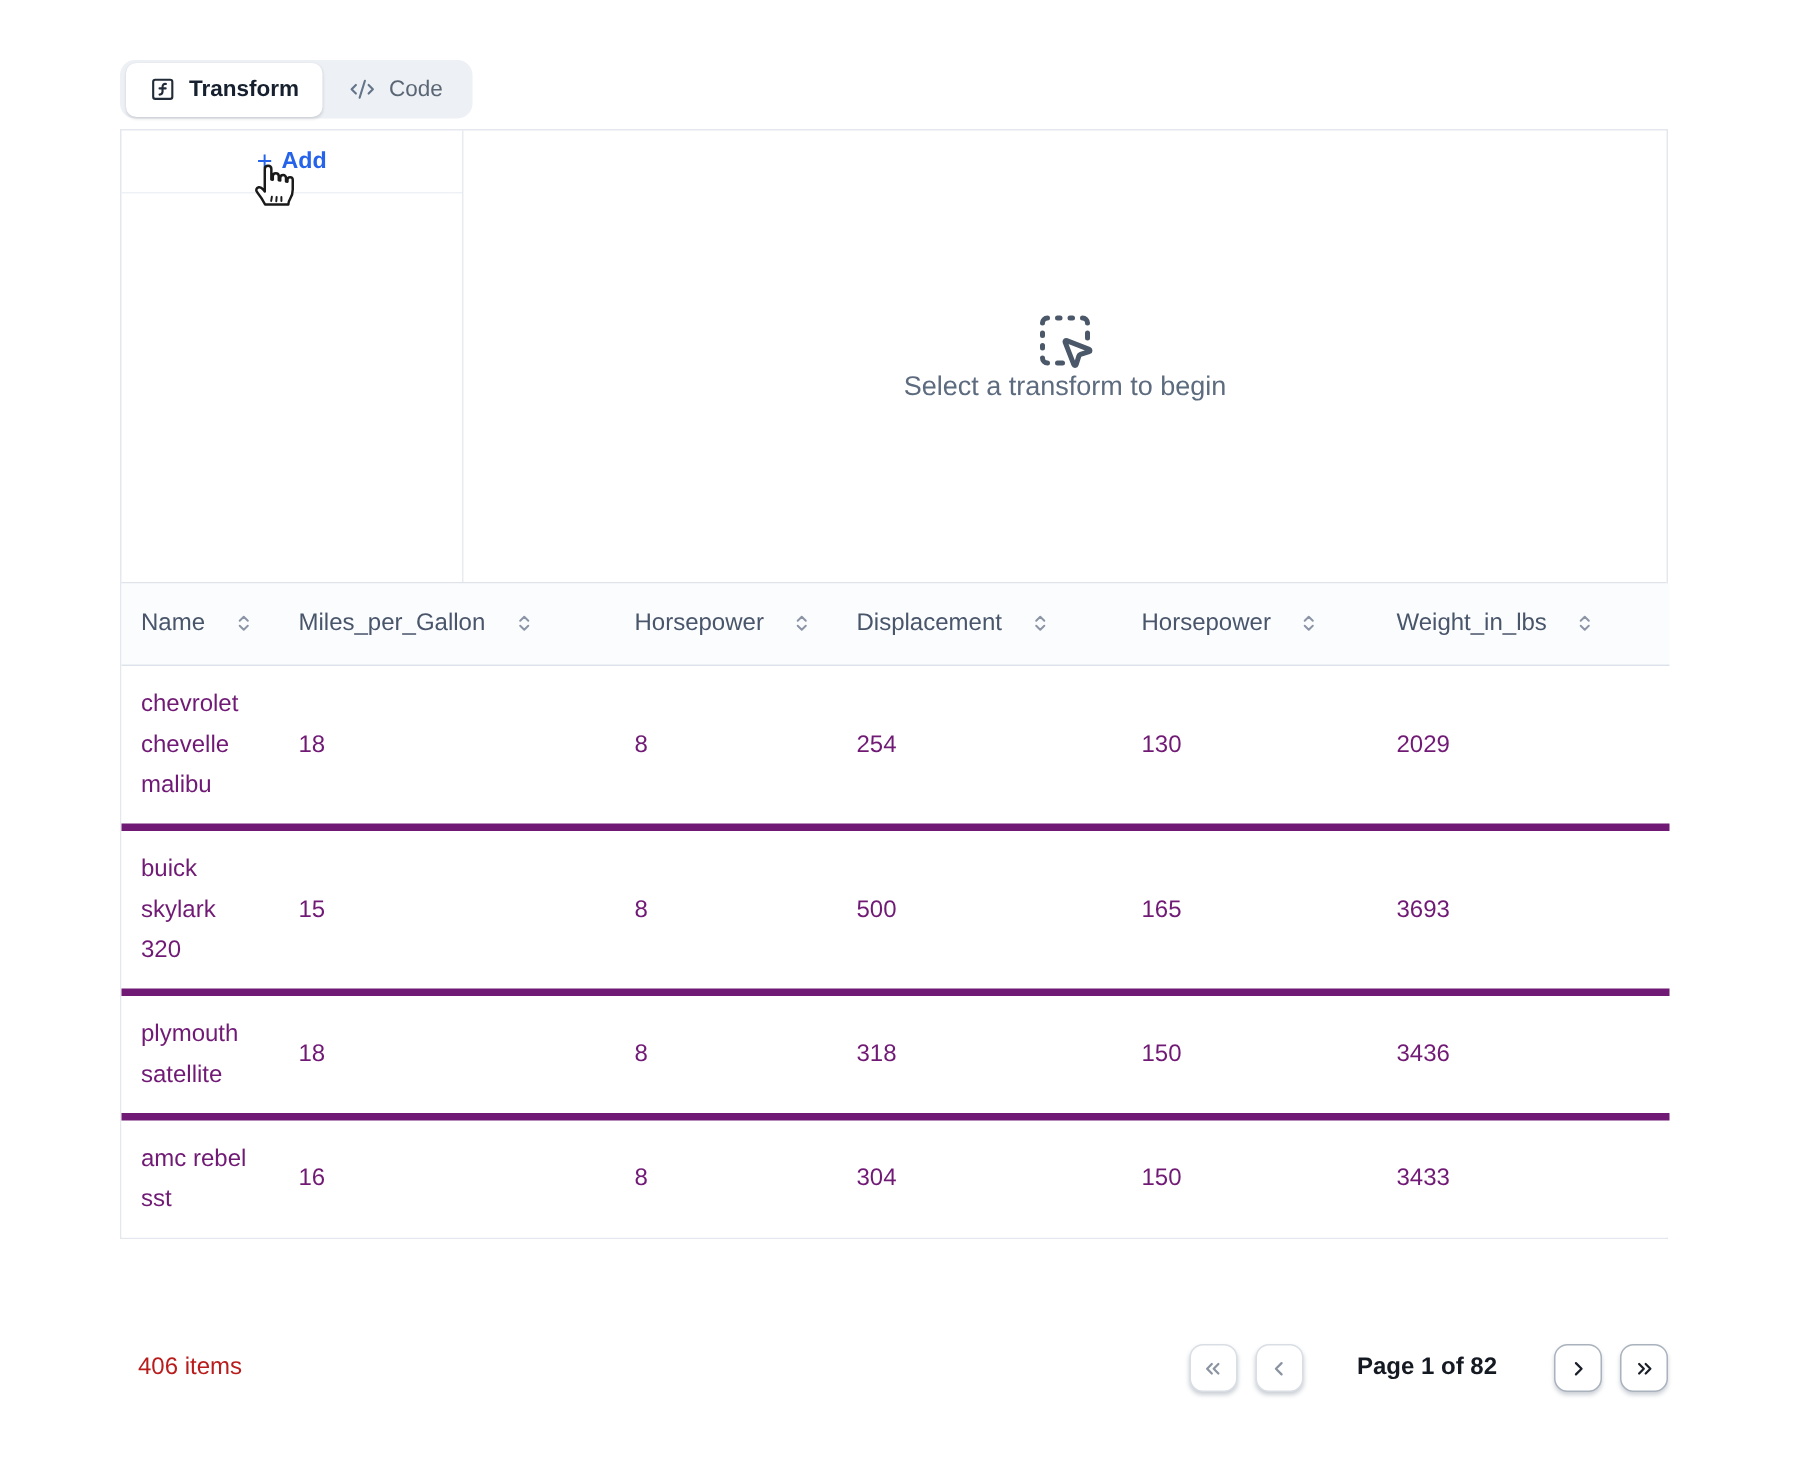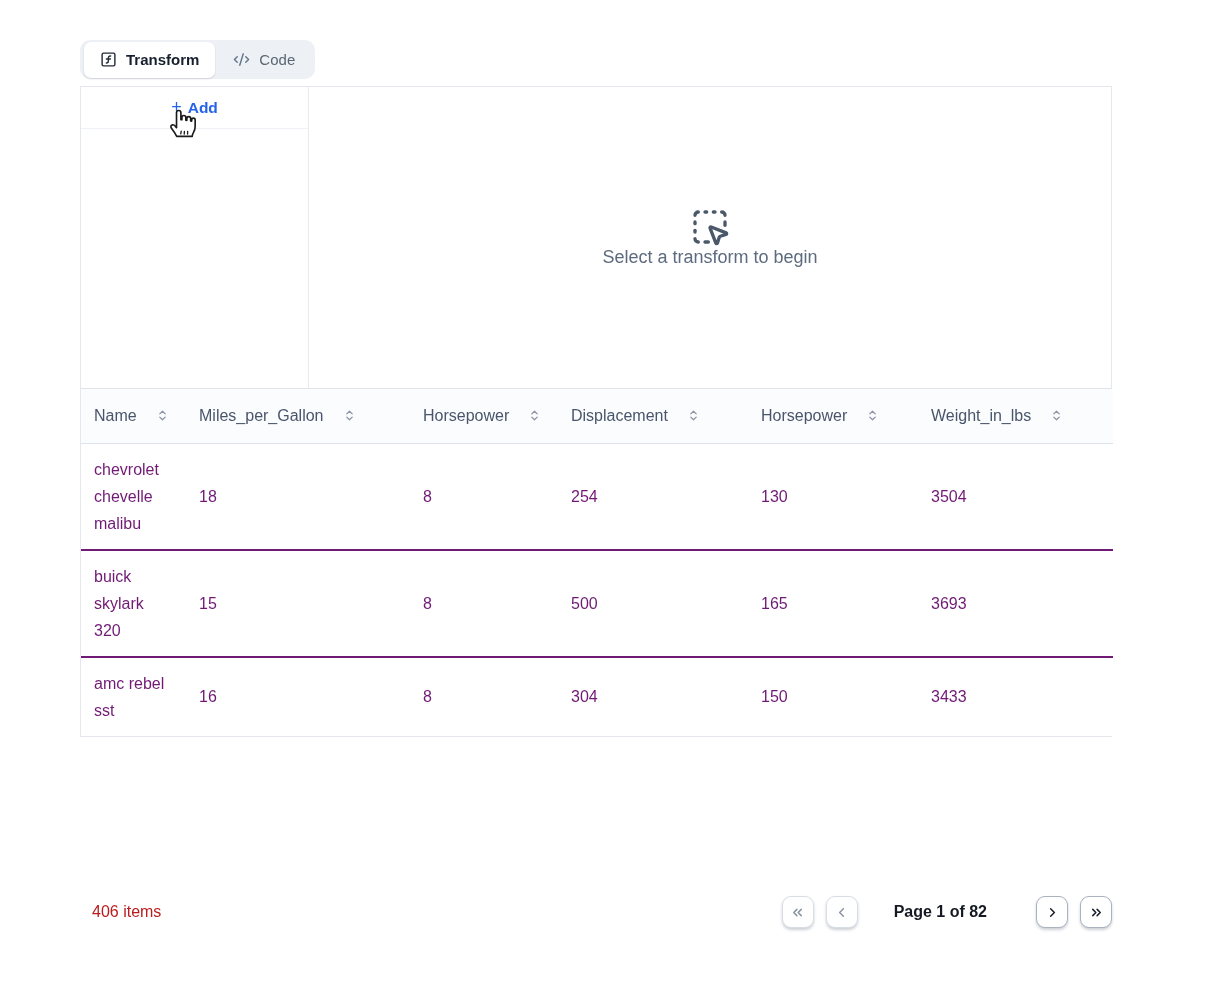--- a/index.html
+++ b/index.html
@@ -42,37 +42,37 @@
   thead th {
     height:54px; padding:0 13px; text-align:left; font-size:16px; font-weight:500;
     color:#49556b; border-bottom:1px solid #dde3ea; background:#fbfcfd; cursor:pointer;
   }
   .th-inner { display:inline-flex; align-items:center; gap:19px; }
   .sort-icon { color:#8b95a5; display:inline-flex; }
   tbody td {
     padding:12px 13px; height:53px; font-size:16px; color:#701a75;
     line-height:27px; vertical-align:middle; background:#fff;
   }
-  tbody tr + tr td { border-top:2px solid #701a75; }
+  tbody tr + tr td { border-top:5px solid #701a75; }
   
   .footer {
     position:absolute; left:80px; top:892px; width:1032px; height:40px;
     display:flex; align-items:center; justify-content:space-between;
   }
   .items-count { color:#b91c1c; font-size:16px; margin-left:12px; }
   .pagination { display:flex; align-items:center; }
   .pg-btn {
     width:32px; height:32px; border-radius:9px; background:#fff; cursor:pointer;
     display:flex; align-items:center; justify-content:center;
     box-shadow:0 2px 3px rgba(73,85,106,.28); font-family:inherit;
   }
   .pg-btn + .pg-btn { margin-left:12px; }
   .pg-btn.disabled { border:1px solid #d9dee5; color:#8a93a0; }
   .pg-btn.enabled  { border:1px solid #aab2bd; color:#1a1f29; }
-  .page-label { font-size:16px; font-weight:700; color:#141922; margin:0 49px 0 36px; }
+  .page-label { font-size:16px; font-weight:700; color:#141922; margin:0 38px 0 36px; }
   
   .cursor { position:absolute; left:166px; top:104px; width:32px; height:34px; pointer-events:none; z-index:9; }
 </style>
 </head>
 <body>
 
 <div class="stage">
 
   <div class="tabbar">
     <button class="tab active">
@@ -195,29 +195,37 @@
               </span></th>
         </tr>
       </thead>
       <tbody>
         <tr>
           <td>chevrolet chevelle malibu</td>
           <td>18</td>
           <td>8</td>
           <td>254</td>
           <td>130</td>
-          <td>3504</td>
+          <td>2029</td>
         </tr>
         <tr>
           <td>buick skylark 320</td>
           <td>15</td>
           <td>8</td>
           <td>500</td>
           <td>165</td>
           <td>3693</td>
+        </tr>
+        <tr>
+          <td>plymouth satellite</td>
+          <td>18</td>
+          <td>8</td>
+          <td>318</td>
+          <td>150</td>
+          <td>3436</td>
         </tr>
         <tr>
           <td>amc rebel sst</td>
           <td>16</td>
           <td>8</td>
           <td>304</td>
           <td>150</td>
           <td>3433</td>
         </tr>
       </tbody>

